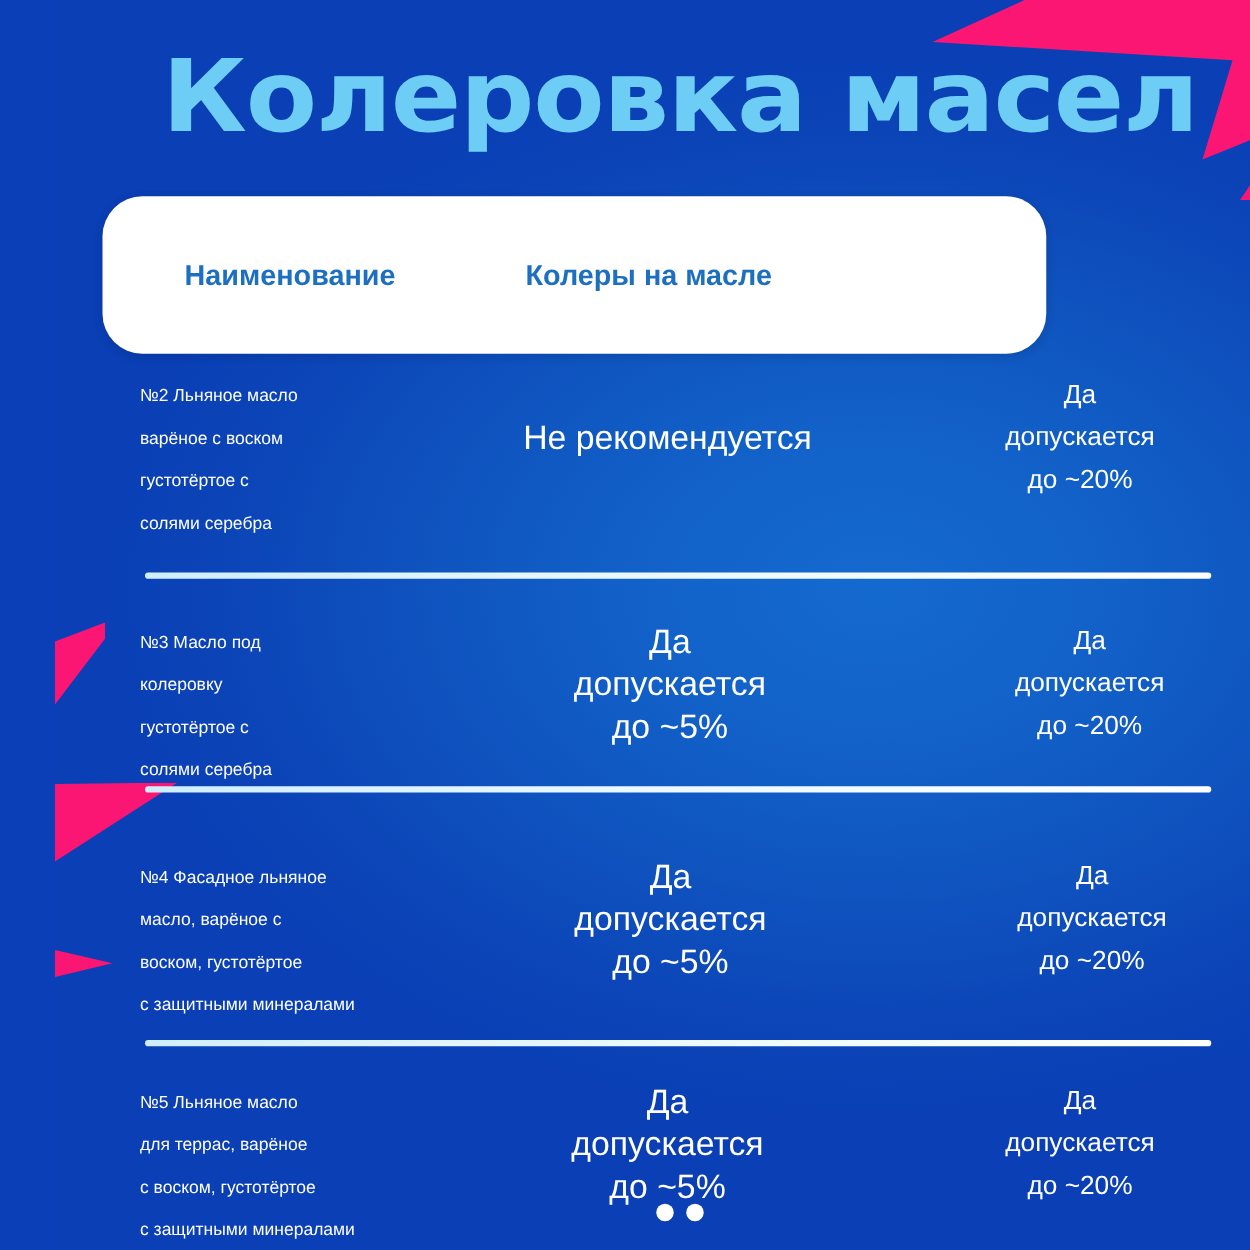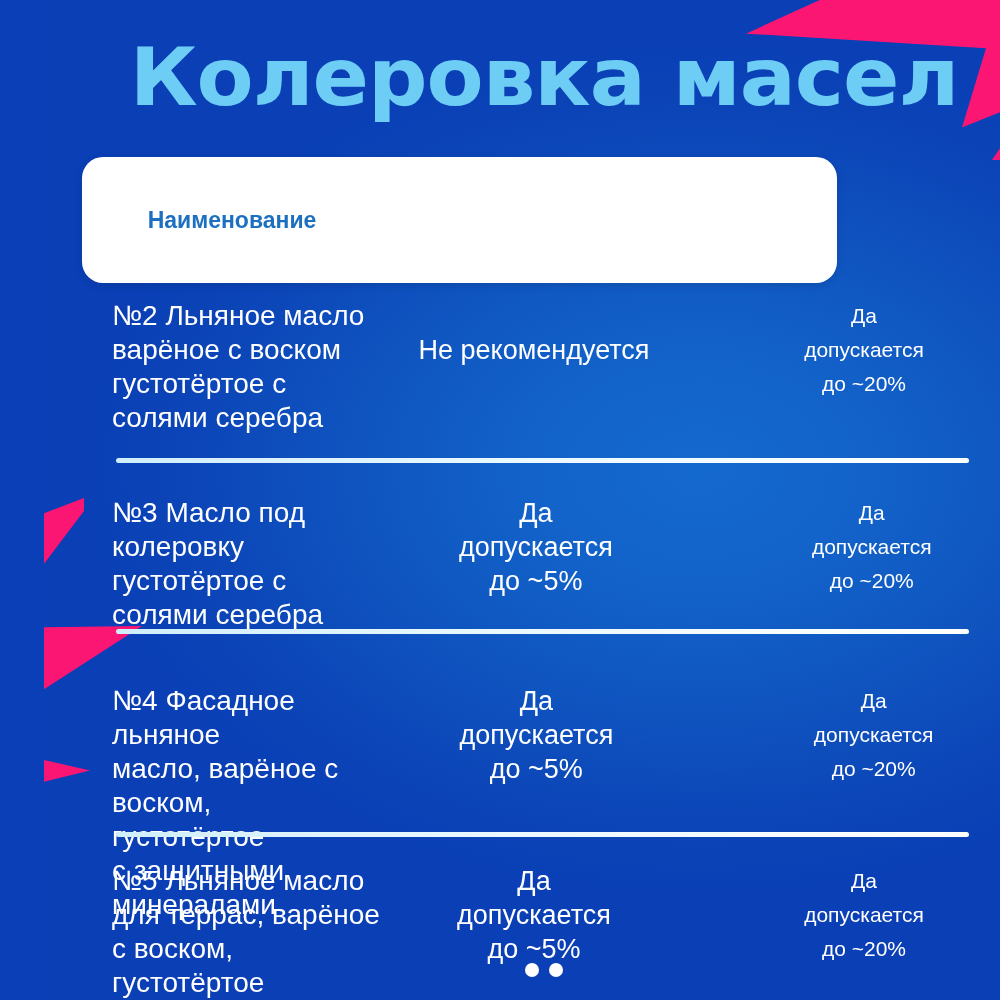--- a/index.html
+++ b/index.html
@@ -77,21 +77,21 @@
   }
 
   
   #header-card {
     position: absolute;
     top: 157px;
     left: 38px;
     width: 755px;
     height: 126px;
     background: #ffffff;
-    border-radius: 21px;
+    border-radius: 32px;
     box-shadow: 0 2px 8px rgba(0,0,0,0.12);
     display: flex;
     align-items: center;
   }
   .head-cell {
     color: #1d6fc0;
     font-size: 23px;
     font-weight: 700;
     line-height: 32px;
     text-align: center;
@@ -110,21 +110,21 @@
   .row {
     position: relative;
     display: flex;
     align-items: flex-start;
     color: #ffffff;
   }
   .cell-name {
     width: 340px;
     padding-left: 68px;
     box-sizing: border-box;
-    font-size: 28px;
+    font-size: 14px;
     line-height: 34px;
     text-align: left;
     white-space: pre-line;
   }
   .cell-univ {
     width: 300px;
     font-size: 27px;
     line-height: 34px;
     text-align: center;
     white-space: pre-line;
@@ -170,20 +170,21 @@
 
   <div class="deco" id="pink-corner"></div>
   <div class="deco" id="pink-tri-1"></div>
   <div class="deco" id="pink-tri-2"></div>
   <div class="deco" id="pink-tri-3"></div>
 
   <div id="title">Колеровка масел</div>
 
   <div id="header-card">
     <div class="head-cell" id="head-name">Наименование</div>
+    <div class="head-cell" id="head-oil">Колеры на масле</div>
   </div>
 
   <div id="rows">
 
     <div class="row" style="height:159px;">
       <div class="cell-name">№2 Льняное масло
 варёное с воском
 густотёртое с
 солями серебра</div>
       <div class="cell-univ mid-align">Не рекомендуется</div>

